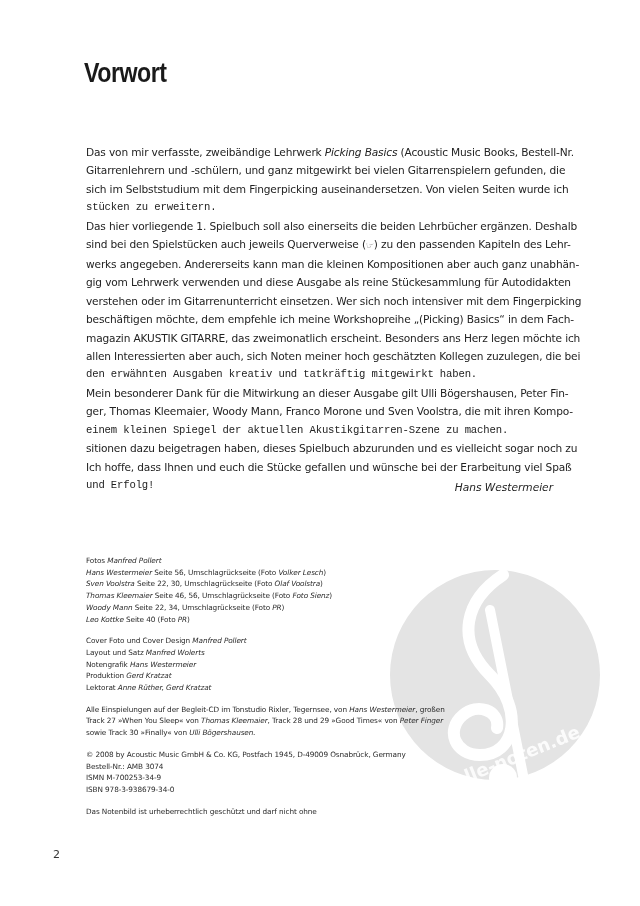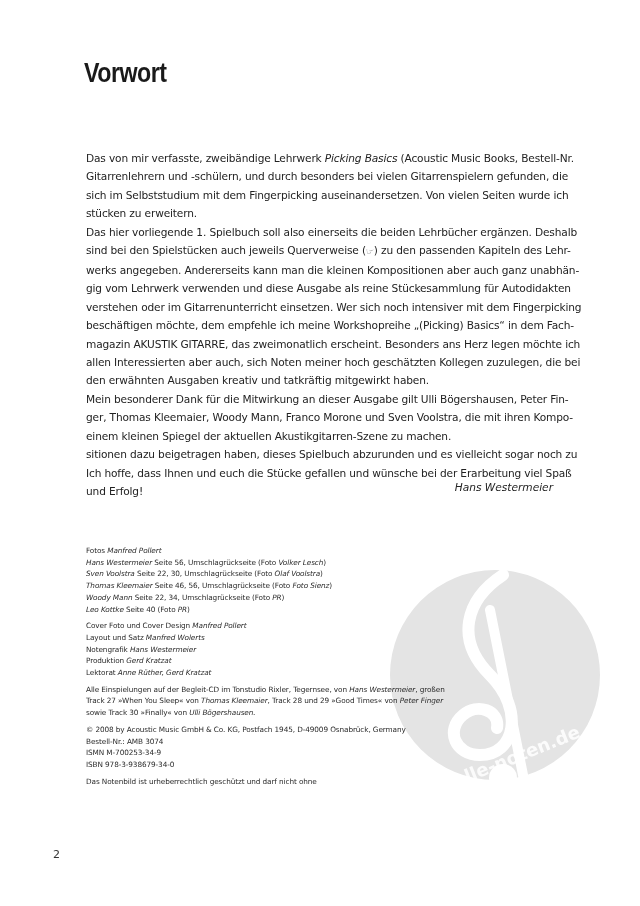--- a/index.html
+++ b/index.html
@@ -1,38 +1,38 @@
 <!DOCTYPE html>
 <html><head>
 <meta charset="utf-8">
 <style>
   html, body { margin: 0; padding: 0; background: #ffffff; }
   body { width: 640px; height: 906px; position: relative; overflow: hidden; color: #1e1e1e; font-family: "DejaVu Sans", sans-serif; }
   .title { position: absolute; left: 84px; top: 58px; margin: 0; font-family: "Liberation Sans", sans-serif; font-weight: bold; font-size: 27px; letter-spacing: -0.6px; transform: scaleX(0.86); transform-origin: left center; color: #1a1a1a; }
-  .body-text { position: absolute; left: 86px; top: 149px; width: 467px; font-family: "DejaVu Sans", sans-serif; font-size: 10.6px; line-height: 18.45px; color: #222; letter-spacing: -0.15px; }
+  .body-text { position: absolute; left: 86px; top: 143px; width: 467px; font-family: "DejaVu Sans", sans-serif; font-size: 10.6px; line-height: 18.45px; color: #222; letter-spacing: -0.15px; }
   .body-text p { margin: 0; text-align: justify; text-align-last: left; }
   .body-text .line { display: block; text-align: justify; text-align-last: justify; white-space: nowrap; }
-  .body-text .line.last { text-align-last: left; }
+  .body-text .line.last { text-align-last: left; font-family: Liberation Mono, monospace; }
   .signature { position: absolute; right: 87px; top: 481px; font-style: italic; font-size: 10.6px; color: #222; font-family: "DejaVu Sans", sans-serif; }
   .watermark { position: absolute; left: 385px; top: 570px; width: 220px; height: 220px; z-index: 0; }
   .credits { position: absolute; left: 86px; top: 545px; width: 420px; font-family: "DejaVu Sans", sans-serif; font-size: 7.3px; line-height: 11.7px; color: #2a2a2a; z-index: 1; letter-spacing: -0.1px; }
-  .credits .group { margin-bottom: 5px; }
+  .credits .group { margin-bottom: 5px; margin-top: 10px; }
   .credits .row { white-space: nowrap; }
   .credits i { font-style: italic; }
   .page-number { position: absolute; left: 53px; top: 848px; font-size: 11px; color: #333; font-family: "DejaVu Sans", sans-serif; }
 </style>
 </head>
 <body>
 
 <h1 class="title">Vorwort</h1>
 
 <div class="body-text">
   <p>
     <span class="line"><span>Das von mir verfasste, zweibändige Lehrwerk </span><i>Picking Basics</i><span> (Acoustic Music Books, Bestell-Nr.</span></span>
-    <span class="line">Gitarrenlehrern und -schülern, und durch besonders bei vielen Gitarrenspielern gefunden, die</span>
+    <span class="line">Gitarrenlehrern und -schülern, und ganz mitgewirkt bei vielen Gitarrenspielern gefunden, die</span>
     <span class="line">sich im Selbststudium mit dem Fingerpicking auseinandersetzen. Von vielen Seiten wurde ich</span>
     <span class="line last">stücken zu erweitern.</span>
   </p>
   <p>
     <span class="line">Das hier vorliegende 1. Spielbuch soll also einerseits die beiden Lehrbücher ergänzen. Deshalb</span>
     <span class="line"><span>sind bei den Spielstücken auch jeweils Querverweise (</span><span style="font-size:9px;color:#555;">☞</span><span>) zu den passenden Kapiteln des Lehr-</span></span>
     <span class="line">werks angegeben. Andererseits kann man die kleinen Kompositionen aber auch ganz unabhän-</span>
     <span class="line">gig vom Lehrwerk verwenden und diese Ausgabe als reine Stückesammlung für Autodidakten</span>
     <span class="line">verstehen oder im Gitarrenunterricht einsetzen. Wer sich noch intensiver mit dem Fingerpicking</span>
     <span class="line">beschäftigen möchte, dem empfehle ich meine Workshopreihe „(Picking) Basics“ in dem Fach-</span>

